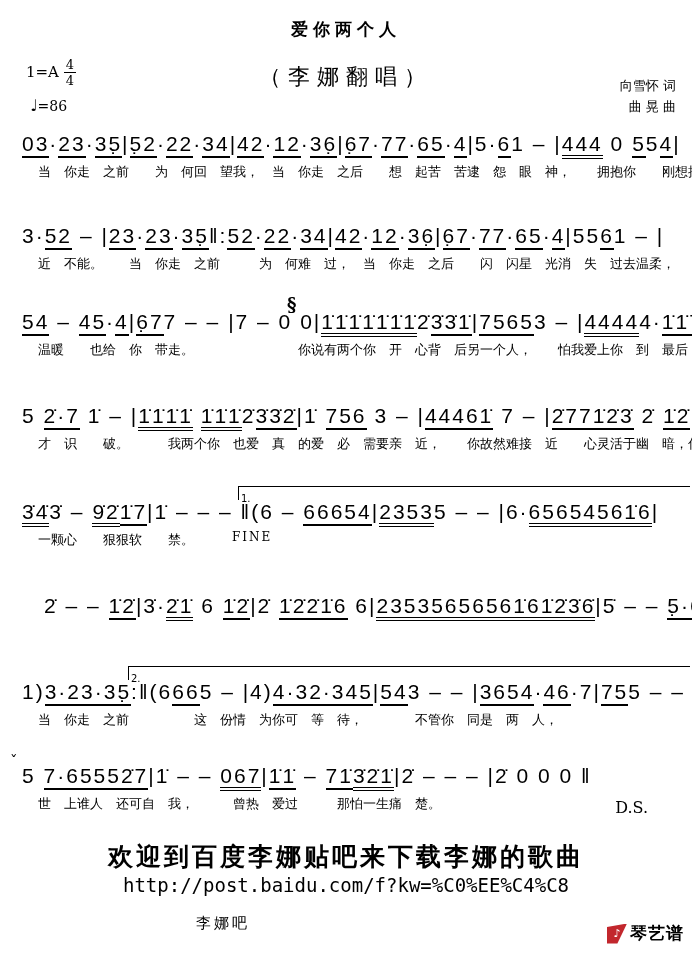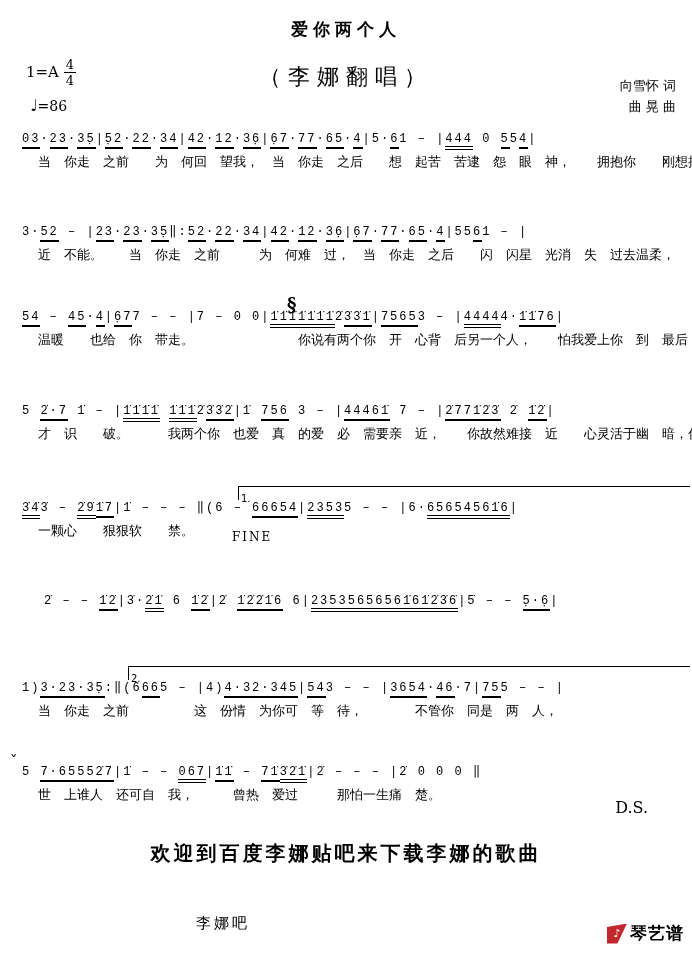--- a/index.html
+++ b/index.html
@@ -16,39 +16,39 @@
   .keysig{position:absolute;top:58px;left:26px;font-size:15px;}
   .keysig .frac{display:inline-block;vertical-align:middle;text-align:center;font-size:13px;line-height:1;}
   .keysig .frac .num{display:block;border-bottom:1px solid #000;padding:0 2px 1px;}
   .keysig .frac .den{display:block;padding-top:1px;}
   .tempo{position:absolute;top:96px;left:30px;font-size:14px;}
   .tempo .notechar{font-family:"DejaVu Sans",sans-serif;font-size:16px;}
   .credits{position:absolute;top:76px;right:16px;text-align:right;font-size:13px;line-height:1.6;}
   
   .system{position:absolute;left:0;width:692px;height:80px;}
   .notes{
-    padding:16px 4px 0 22px;font-size:12px;letter-spacing:2px;white-space:nowrap;
-    font-family:Liberation Mono, monospace;
+    padding:16px 4px 0 22px;font-size:21px;letter-spacing:2px;white-space:nowrap;
+    font-family:Liberation Sans, sans-serif;
   }
   .notes.indent{padding-left:44px;}
   .u1{border-bottom:2px solid #000;padding-bottom:1px;}
   .u2{border-bottom:4px double #000;}
   .lyr{padding:7px 0 0 38px;font-size:13px;white-space:nowrap;
     font-family:"DejaVu Sans","Liberation Sans",sans-serif;}
   .segno{position:absolute;top:0;left:287px;font-size:18px;font-weight:bold;}
   .volta{position:absolute;top:2px;height:13px;border-top:1px solid #000;border-left:1px solid #000;}
   .volta .vlabel{font-size:10px;padding-left:2px;font-family:"DejaVu Sans",sans-serif;}
   .volta1{left:238px;right:2px;}
   .volta2{left:128px;right:2px;}
   .fine{position:absolute;left:232px;top:46px;font-size:12px;letter-spacing:2px;}
   .ds{position:absolute;right:44px;top:50px;font-size:16px;}
   .breath{position:absolute;left:10px;top:4px;font-size:15px;}
   
   .promo{position:absolute;top:840px;left:0;width:100%;text-align:center;
-    font-size:20px;font-weight:bold;letter-spacing:3px;}
+    font-size:25px;font-weight:bold;letter-spacing:3px;}
   .url{position:absolute;top:874px;left:0;width:100%;text-align:center;
     font-size:19px;font-family:"DejaVu Sans Mono","Liberation Mono",monospace;}
   .tieba{position:absolute;top:914px;left:196px;font-size:15px;letter-spacing:3px;}
   .logo{position:absolute;top:922px;right:8px;display:flex;align-items:center;gap:3px;}
   .logo-icon{display:inline-block;width:20px;height:20px;background:#c2272d;color:#fff;
     clip-path:polygon(0 18%,100% 0,52% 100%,0 100%);
     font-size:11px;line-height:20px;text-align:center;font-family:"DejaVu Sans",sans-serif;}
   .logo-text{color:#000000;font-size:17px;font-weight:bold;letter-spacing:1px;}
 </style>
 </head>
@@ -93,21 +93,21 @@
 
   <section class="system" style="top:388px;">
     <div class="notes">5 <span class="u1">2̇·7</span> 1̇ – |<span class="u2">1̇1̇1̇1̇</span> <span class="u2">1̇1̇1̇</span>2̇<span class="u1">3̇3̇2̇</span>|1̇ <span class="u1">756</span> 3 – |<span class="u1">444</span><span class="u1">61̇</span> 7 – |<span class="u1">2̇7</span><span class="u1">71̇</span><span class="u1">2̇3̇</span> 2̇ <span class="u1">1̇2̇</span>|</div>
     <div class="lyr">才　识　　破。　　　我两个你　也爱　真　的爱　必　需要亲　近，　　你故然难接　近　　心灵活于幽　暗，你的</div>
   </section>
 
   <section class="system" style="top:484px;">
     <div class="volta volta1">
       <span class="vlabel">1.</span>
     </div>
-    <div class="notes"><span class="u2">3̇4̇</span>3̇ – <span class="u2">2̇9̇</span><span class="u1">1̇7</span>|1̇ – – – ‖(6 – <span class="u1">66</span><span class="u1">654</span>|<span class="u2">2353</span>5 – – |6·<span class="u2">65</span><span class="u2">654</span><span class="u2">561̇6</span>|</div>
+    <div class="notes"><span class="u2">3̇4̇</span>3̇ – <span class="u2">9̇2̇</span><span class="u1">1̇7</span>|1̇ – – – ‖(6 – <span class="u1">66</span><span class="u1">654</span>|<span class="u2">2353</span>5 – – |6·<span class="u2">65</span><span class="u2">654</span><span class="u2">561̇6</span>|</div>
     <span class="fine">FINE</span>
     <div class="lyr">一颗心　　狠狠软　　禁。</div>
   </section>
 
   <section class="system" style="top:578px;">
     <div class="notes indent">2̇ – – <span class="u1">1̇2̇</span>|3̇·<span class="u2">2̇1̇</span> 6 <span class="u1">1̇2̇</span>|2̇ <span class="u1">1̇2̇</span><span class="u1">2̇1̇6</span> 6|<span class="u2">2353</span><span class="u2">5656</span><span class="u2">561̇6</span><span class="u2">1̇2̇3̇6̇</span>|5̇ – – <span class="u1">5̣·6̣</span>|</div>
     <div class="lyr"></div>
   </section>
 
   <section class="system" style="top:664px;">
@@ -119,20 +119,21 @@
   </section>
 
   <section class="system" style="top:748px;">
     <span class="breath">ˇ</span>
     <div class="notes">5 <span class="u1">7·6</span><span class="u1">55</span><span class="u1">52̇7</span>|1̇ – – <span class="u2">067</span>|<span class="u1">1̇1̇</span> – <span class="u1">71̇</span><span class="u2">3̇2̇1̇</span>|2̇ – – – |2̇ 0 0 0 ‖</div>
     <span class="ds">D.S.</span>
     <div class="lyr">世　上谁人　还可自　我，　　　曾热　爱过　　　那怕一生痛　楚。</div>
   </section>
 
   <div class="promo">欢迎到百度李娜贴吧来下载李娜的歌曲</div>
+  <div class="url">http://post.baidu.com/f?kw=%C0%EE%C4%C8</div>
   <div class="tieba">李娜吧</div>
 
   <div class="logo">
     <span class="logo-icon">♪</span>
     <span class="logo-text">琴艺谱</span>
   </div>
 
 </div>
 
 </body></html>

